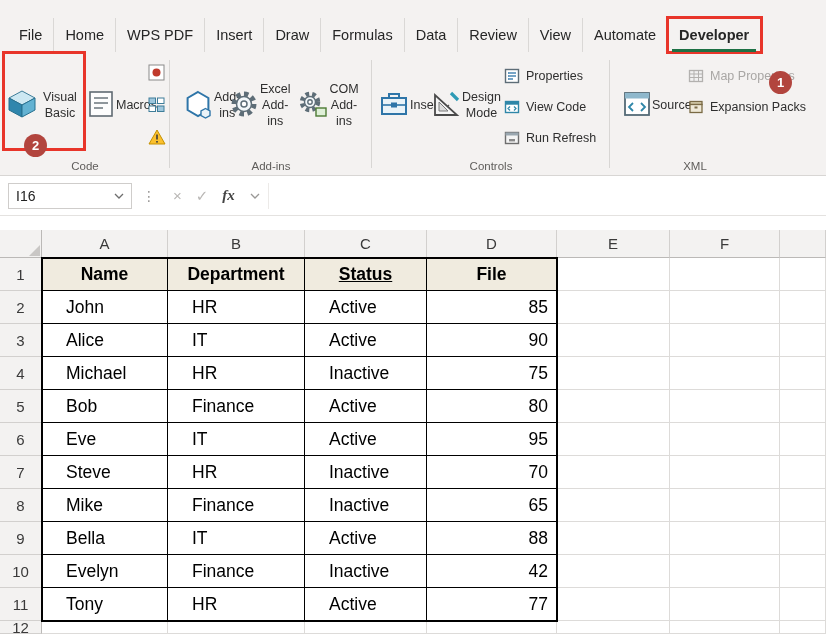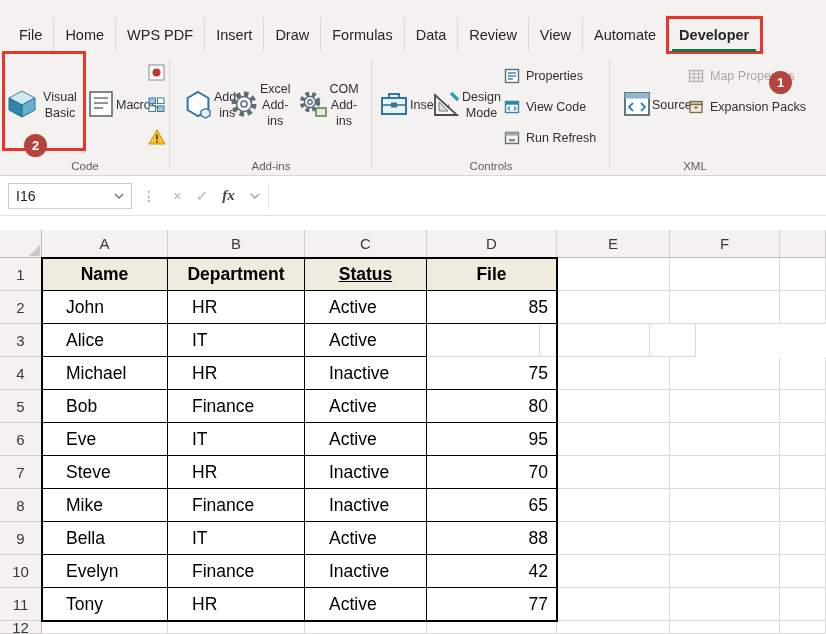--- a/index.html
+++ b/index.html
@@ -357,20 +357,21 @@
           <div class="cell td num" style="width: 130px;">85</div>
           <div class="cell empty" style="width: 113px;"></div>
           <div class="cell empty" style="width: 110px;"></div>
           <div class="cell empty" style="width: 46px;"></div>
         </div>
         <div class="srow">
           <div class="rowhdr">3</div>
           <div class="cell td" style="width: 126px;">Alice</div>
           <div class="cell td" style="width: 137px;">IT</div>
           <div class="cell td" style="width: 122px;">Active</div>
+          <div class="cell td num" style="width: 130px;">90</div>
           <div class="cell empty" style="width: 113px;"></div>
           <div class="cell empty" style="width: 110px;"></div>
           <div class="cell empty" style="width: 46px;"></div>
         </div>
         <div class="srow">
           <div class="rowhdr">4</div>
           <div class="cell td" style="width: 126px;">Michael</div>
           <div class="cell td" style="width: 137px;">HR</div>
           <div class="cell td" style="width: 122px;">Inactive</div>
           <div class="cell td num" style="width: 130px;">75</div>

